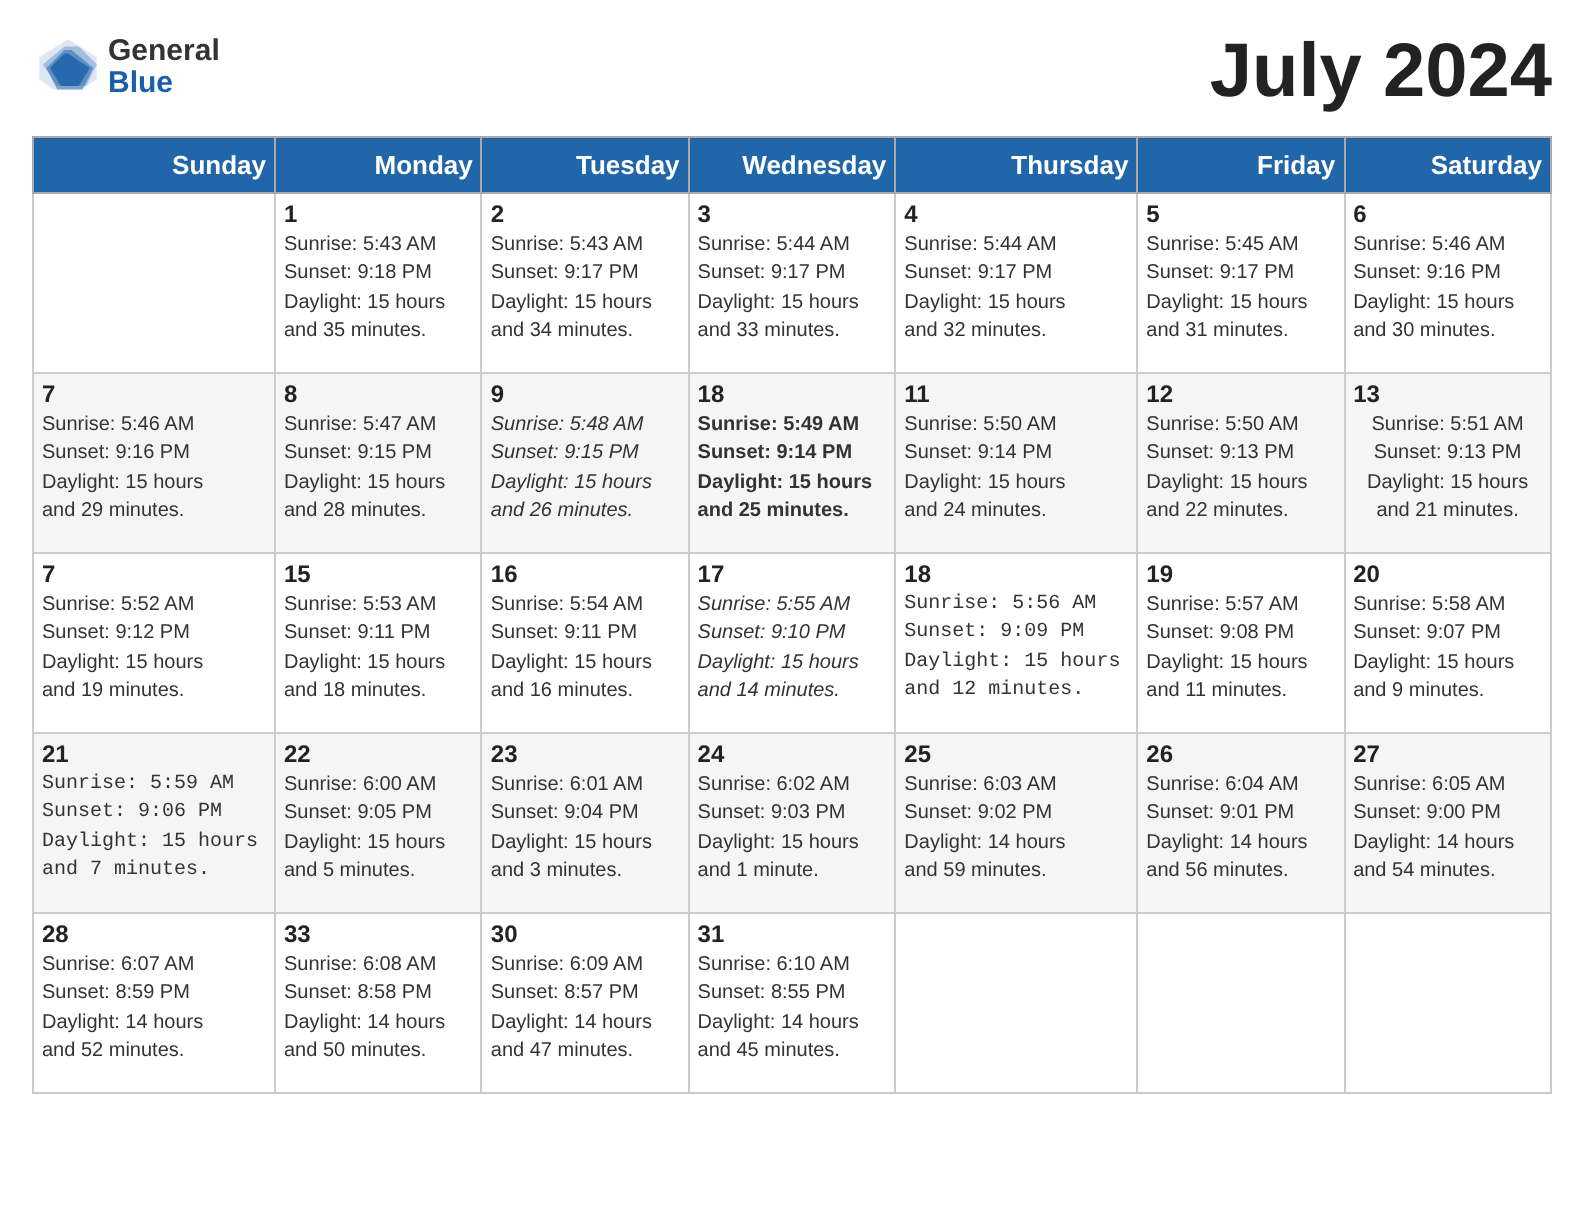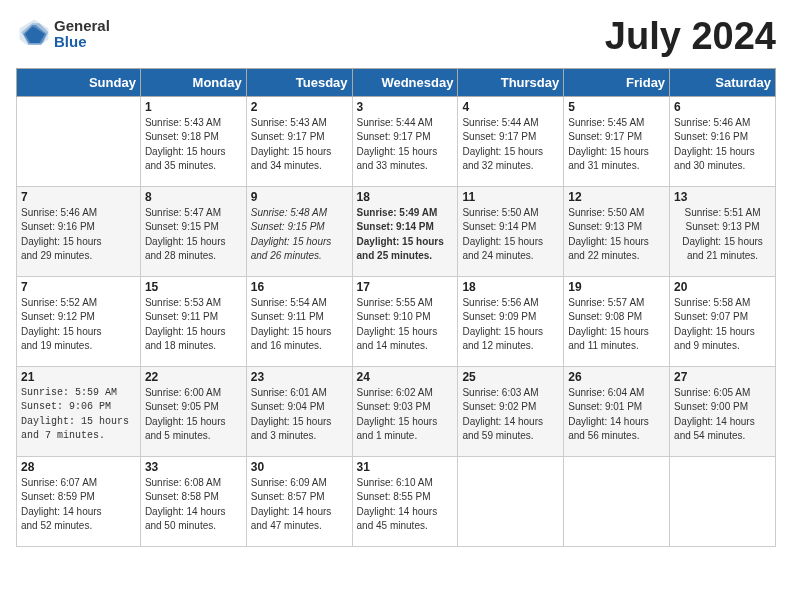--- a/index.html
+++ b/index.html
@@ -245,28 +245,28 @@
         </td>
         <td>
           <span class="day-num">16</span>
           <div class="day-info" style="white-space: pre-line;">Sunrise: 5:54 AM
 Sunset: 9:11 PM
 Daylight: 15 hours
 and 16 minutes.</div>
         </td>
         <td>
           <span class="day-num">17</span>
-          <div class="day-info" style="white-space: pre-line;">Sunrise: 5:55 AM
+          <div class="day-info" style="white-space: pre-line; font-style: italic;">Sunrise: 5:55 AM
 Sunset: 9:10 PM
 Daylight: 15 hours
 and 14 minutes.</div>
         </td>
         <td>
           <span class="day-num">18</span>
-          <div class="day-info" style="white-space: pre-line;">Sunrise: 5:56 AM
+          <div class="day-info" style="white-space: pre-line; font-family: Liberation Mono, monospace;">Sunrise: 5:56 AM
 Sunset: 9:09 PM
 Daylight: 15 hours
 and 12 minutes.</div>
         </td>
         <td>
           <span class="day-num">19</span>
           <div class="day-info" style="white-space: pre-line;">Sunrise: 5:57 AM
 Sunset: 9:08 PM
 Daylight: 15 hours
 and 11 minutes.</div>

